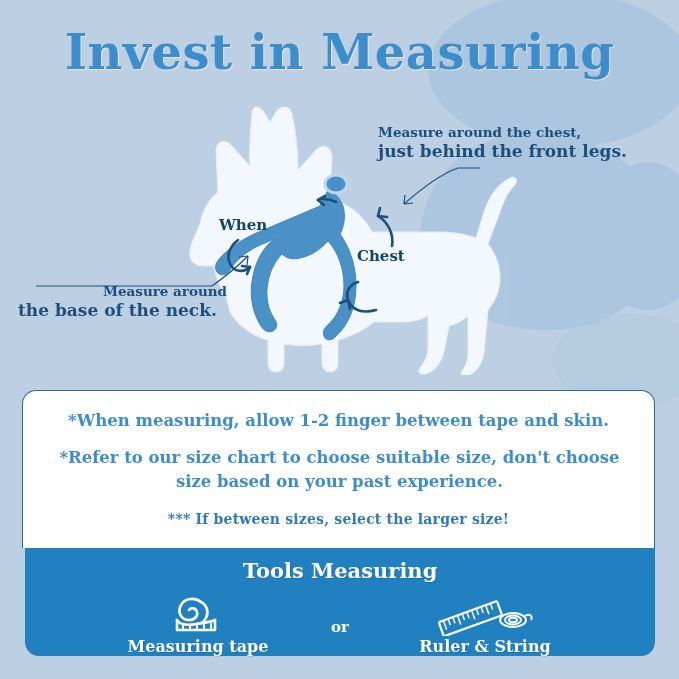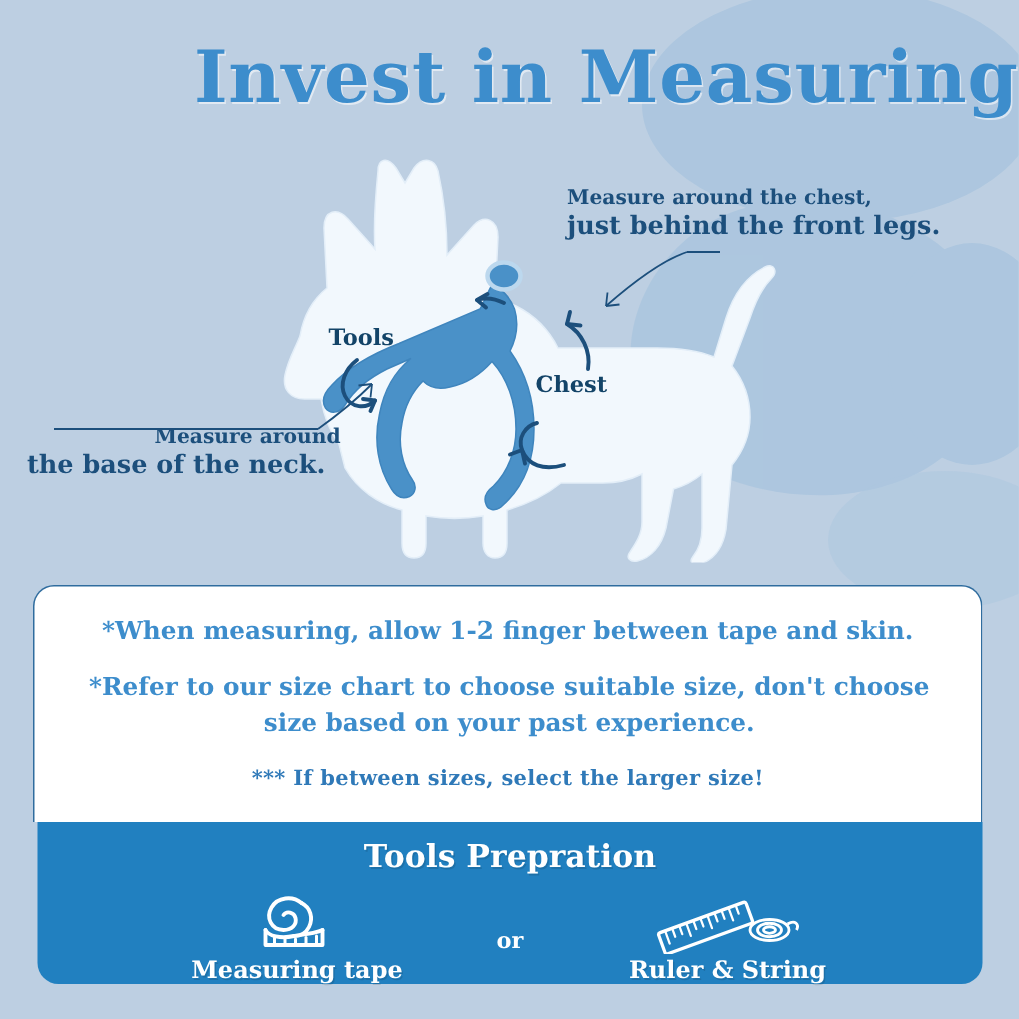--- a/index.html
+++ b/index.html
@@ -11,21 +11,21 @@
     position:relative;
   }
   #stage{position:absolute;inset:0;width:679px;height:679px;}
 
   
   .bg-layer{position:absolute;inset:0;z-index:0;}
 
   
   .title{
     position:absolute;left:0;top:24px;width:679px;
-    text-align:right;
+    text-align:center;
     font-family:"DejaVu Serif", serif;
     font-weight:700;
     font-size:48px;
     letter-spacing:0.5px;
     color:#3d8dcc;
     text-shadow:1px 1px 0 rgba(255,255,255,.55);
     z-index:4;
   }
 
   
@@ -235,31 +235,31 @@
   <div class="callout" id="callout-chest">
     <span class="small">Measure around the chest,</span>
     <span class="big">just behind the front legs.</span>
   </div>
 
   <div class="callout" id="callout-neck">
     <span class="small">Measure around</span>
     <span class="big">the base of the neck.</span>
   </div>
 
-  <div class="tag" id="tag-neck">Tools</div>
+  <div class="tag" id="tag-neck">When</div>
   <div class="tag" id="tag-chest">Chest</div>
 
   <div class="notes">
     <div class="note-line" id="note-1">*When measuring, allow 1-2 finger between tape and skin.</div>
     <div class="note-line" id="note-2">*Refer to our size chart to choose suitable size, don't choose size based on your past experience.</div>
     <div class="note-line" id="note-3">*** If between sizes, select the larger size!</div>
   </div>
 
   <div class="tools">
-    <div class="tools-title">Tools Prepration</div>
+    <div class="tools-title">Tools Measuring</div>
 
     <div class="or-word">or</div>
 
     <div class="tool" id="tool-left">
       <span class="glyph">
         <svg width="62" height="42" viewBox="0 0 62 42">
           <g fill="none" stroke="#ffffff" stroke-width="2.6" stroke-linecap="round" stroke-linejoin="round">
             <path d="M34 8 C 28 3, 18 4, 14 11 C 10 18, 14 26, 22 26
                      C 28 26, 31 22, 30 18 C 29 14, 24 13, 22 16"></path>
             <path d="M34 8 C 40 11, 42 18, 39 24 C 37 28, 33 30, 29 30"></path>

